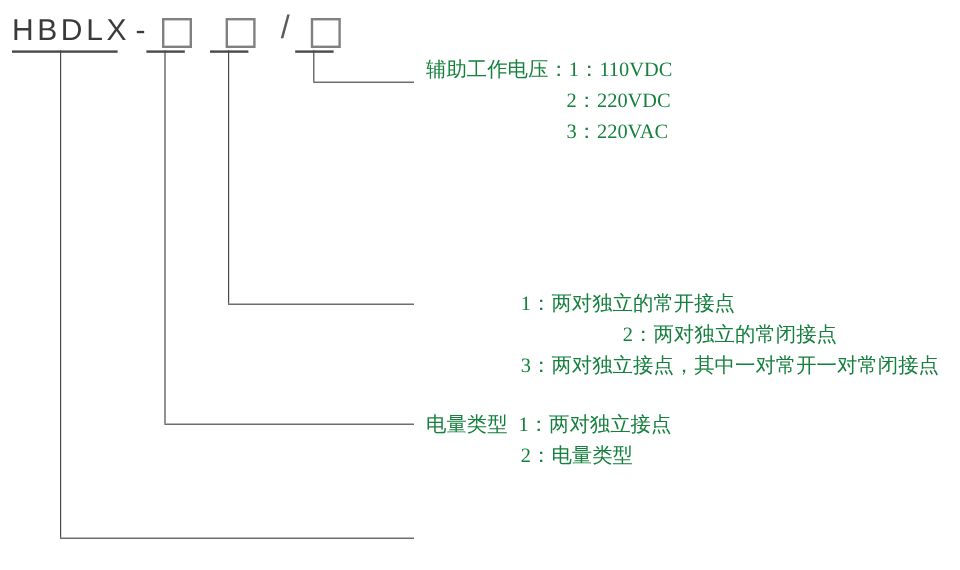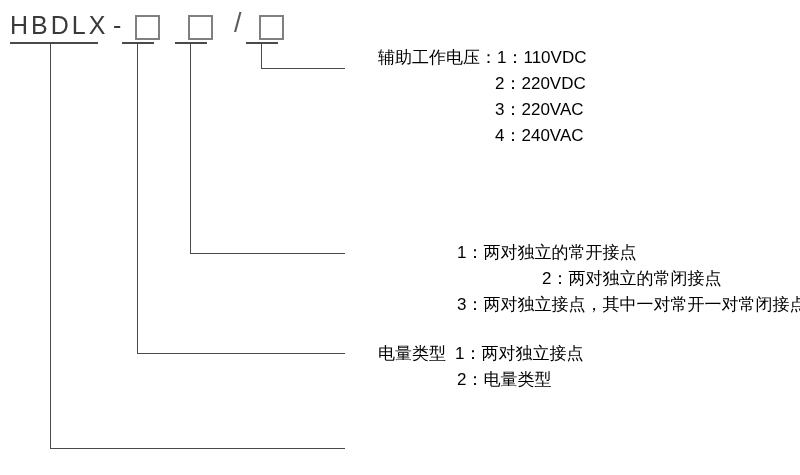--- a/index.html
+++ b/index.html
@@ -69,26 +69,25 @@
   }
   .vline-thin {
     position: absolute;
     width: 0;
     border-left: 1.5px solid #4a4a4a;
   }
 
   
   .ann {
     position: absolute;
-    font-family: Liberation Sans, sans-serif;
+    font-family: Liberation Serif, serif;
     font-size: 17px;
     line-height: 26px;
-    color: #000000;
+    color: #15803d;
     white-space: nowrap;
-    margin-left: 23px;
   }
   .ann-row {
     display: block;
     white-space: nowrap;
     height: 26px;
   }
   .ann-label {
     display: inline-block;
     white-space: nowrap;
   }
@@ -139,23 +138,20 @@
   <div class="ann" style="left:355px; top:45px;">
     <div class="ann-row">
       <span class="ann-label">辅助工作电压：</span><span class="ann-item">1</span><span class="ann-item">：</span><span class="ann-item">110VDC</span>
     </div>
     <div class="ann-row" style="padding-left:117px;">
       <span class="ann-item">2</span><span class="ann-item">：</span><span class="ann-item">220VDC</span>
     </div>
     <div class="ann-row" style="padding-left:117px;">
       <span class="ann-item">3</span><span class="ann-item">：</span><span class="ann-item">220VAC</span>
     </div>
-    <div class="ann-row" style="padding-left:117px;">
-      <span class="ann-item">4</span><span class="ann-item">：</span><span class="ann-item">240VAC</span>
-    </div>
   </div>
 
   <div class="ann" style="left:355px; top:240px;">
     <div class="ann-row" style="padding-left:79px;">
       <span class="ann-item">1</span><span class="ann-item">：</span><span class="ann-item">两对独立的常开接点</span>
     </div>
     <div class="ann-row" style="padding-left:79px;text-align:center;">
       <span class="ann-item">2</span><span class="ann-item">：</span><span class="ann-item">两对独立的常闭接点</span>
     </div>
     <div class="ann-row" style="padding-left:79px;text-align:center;">

